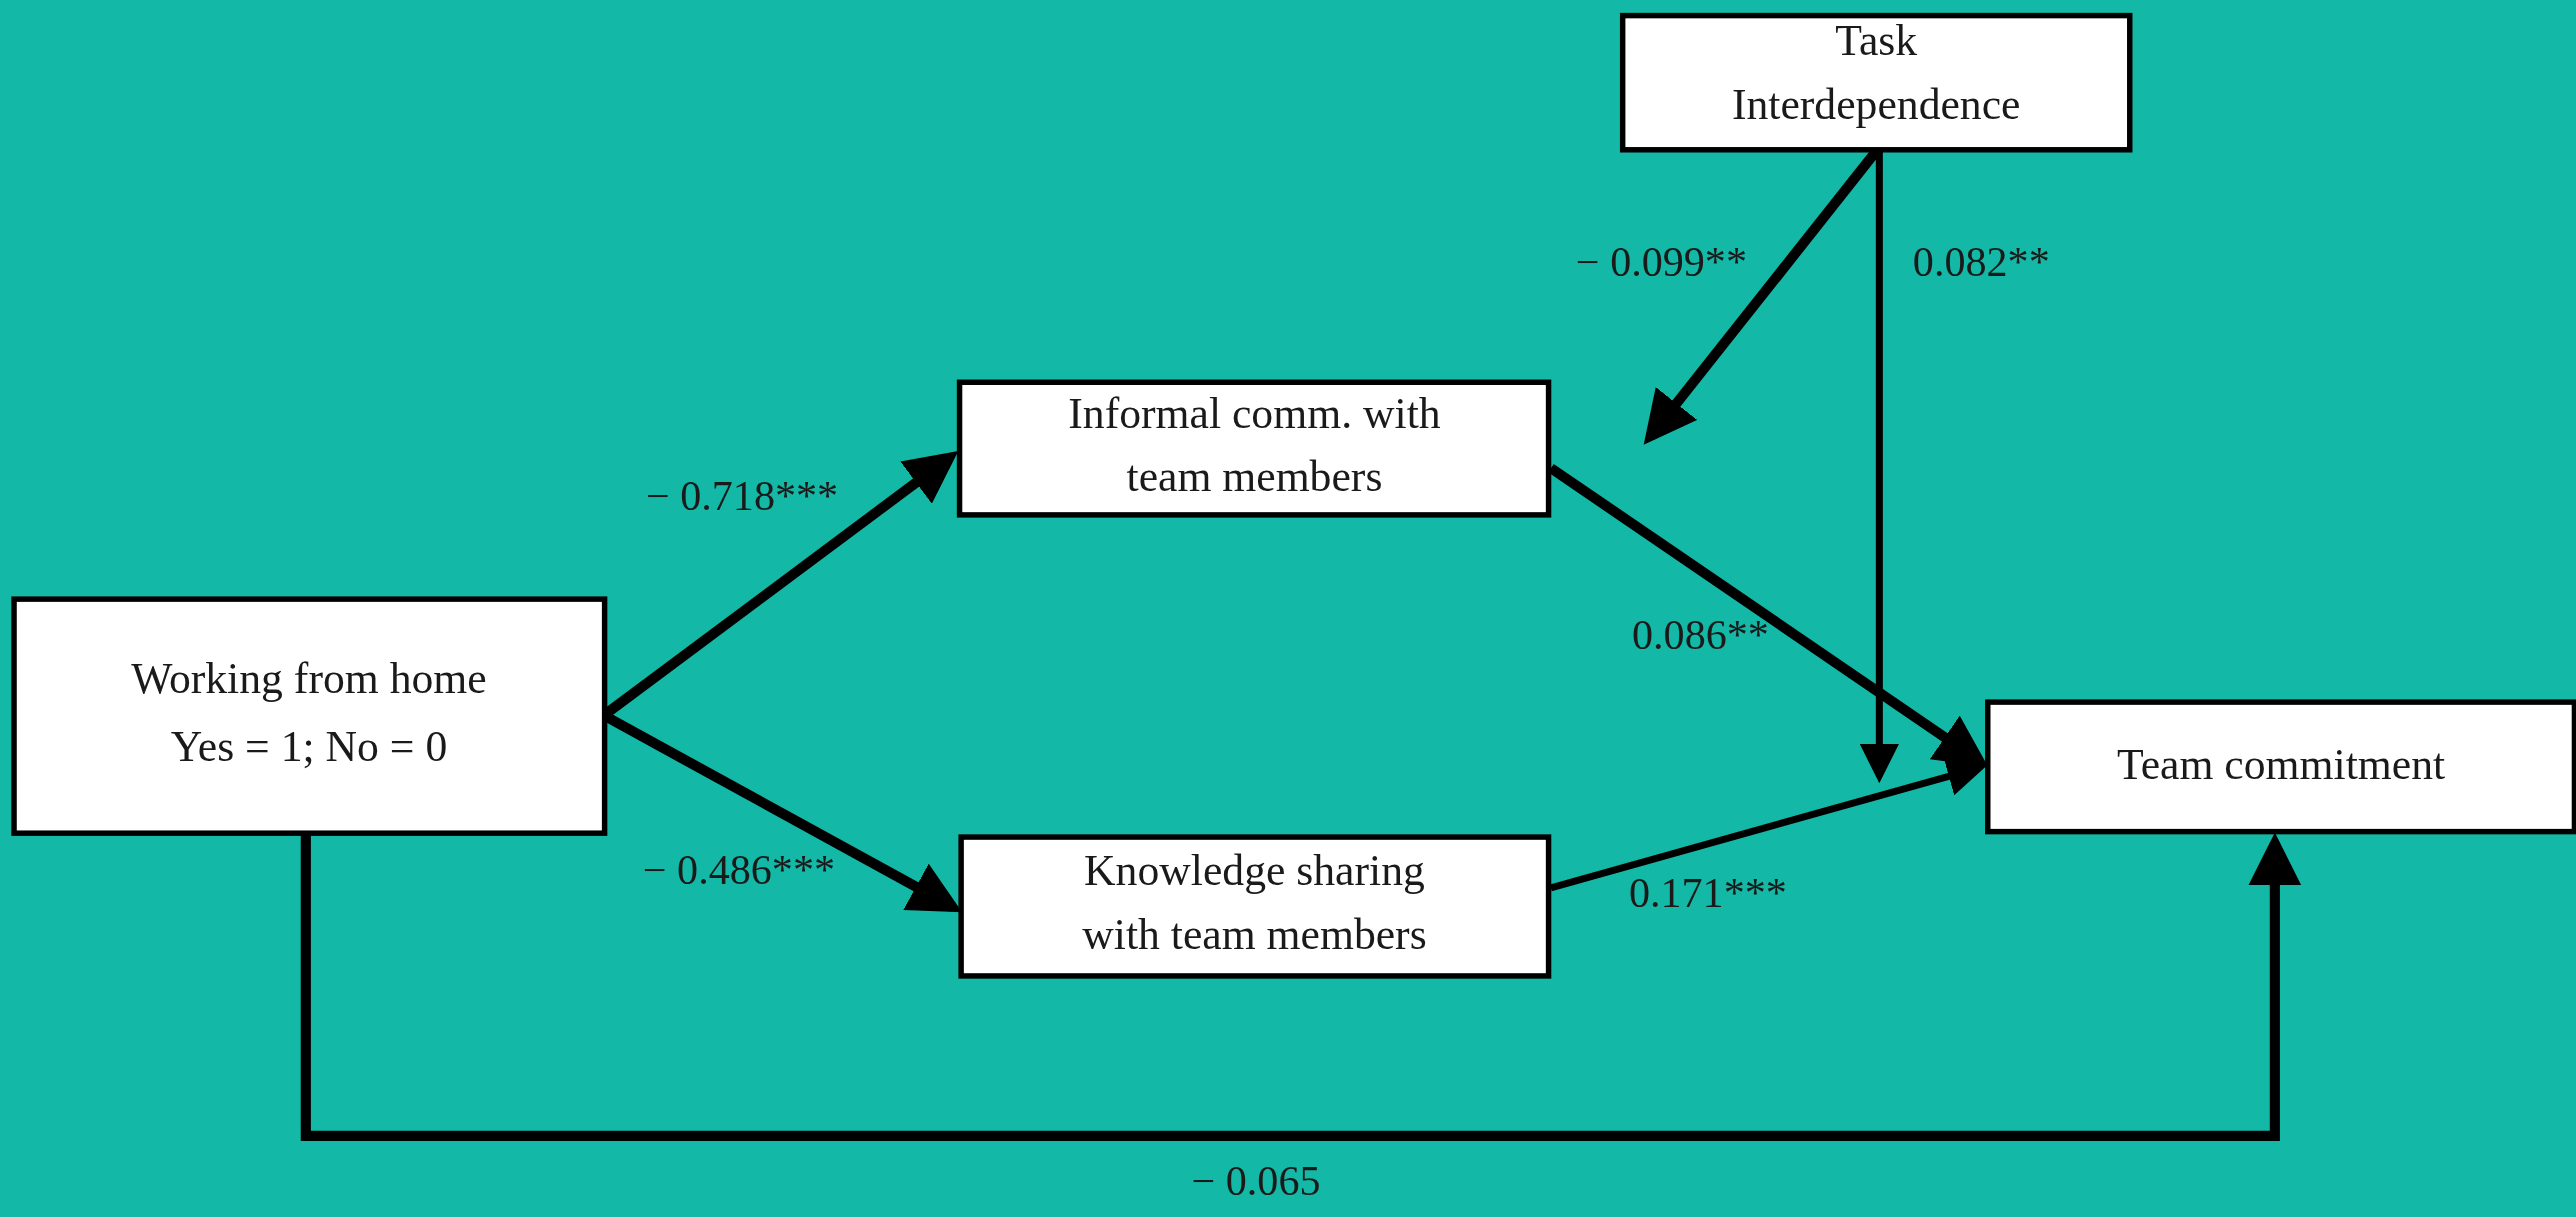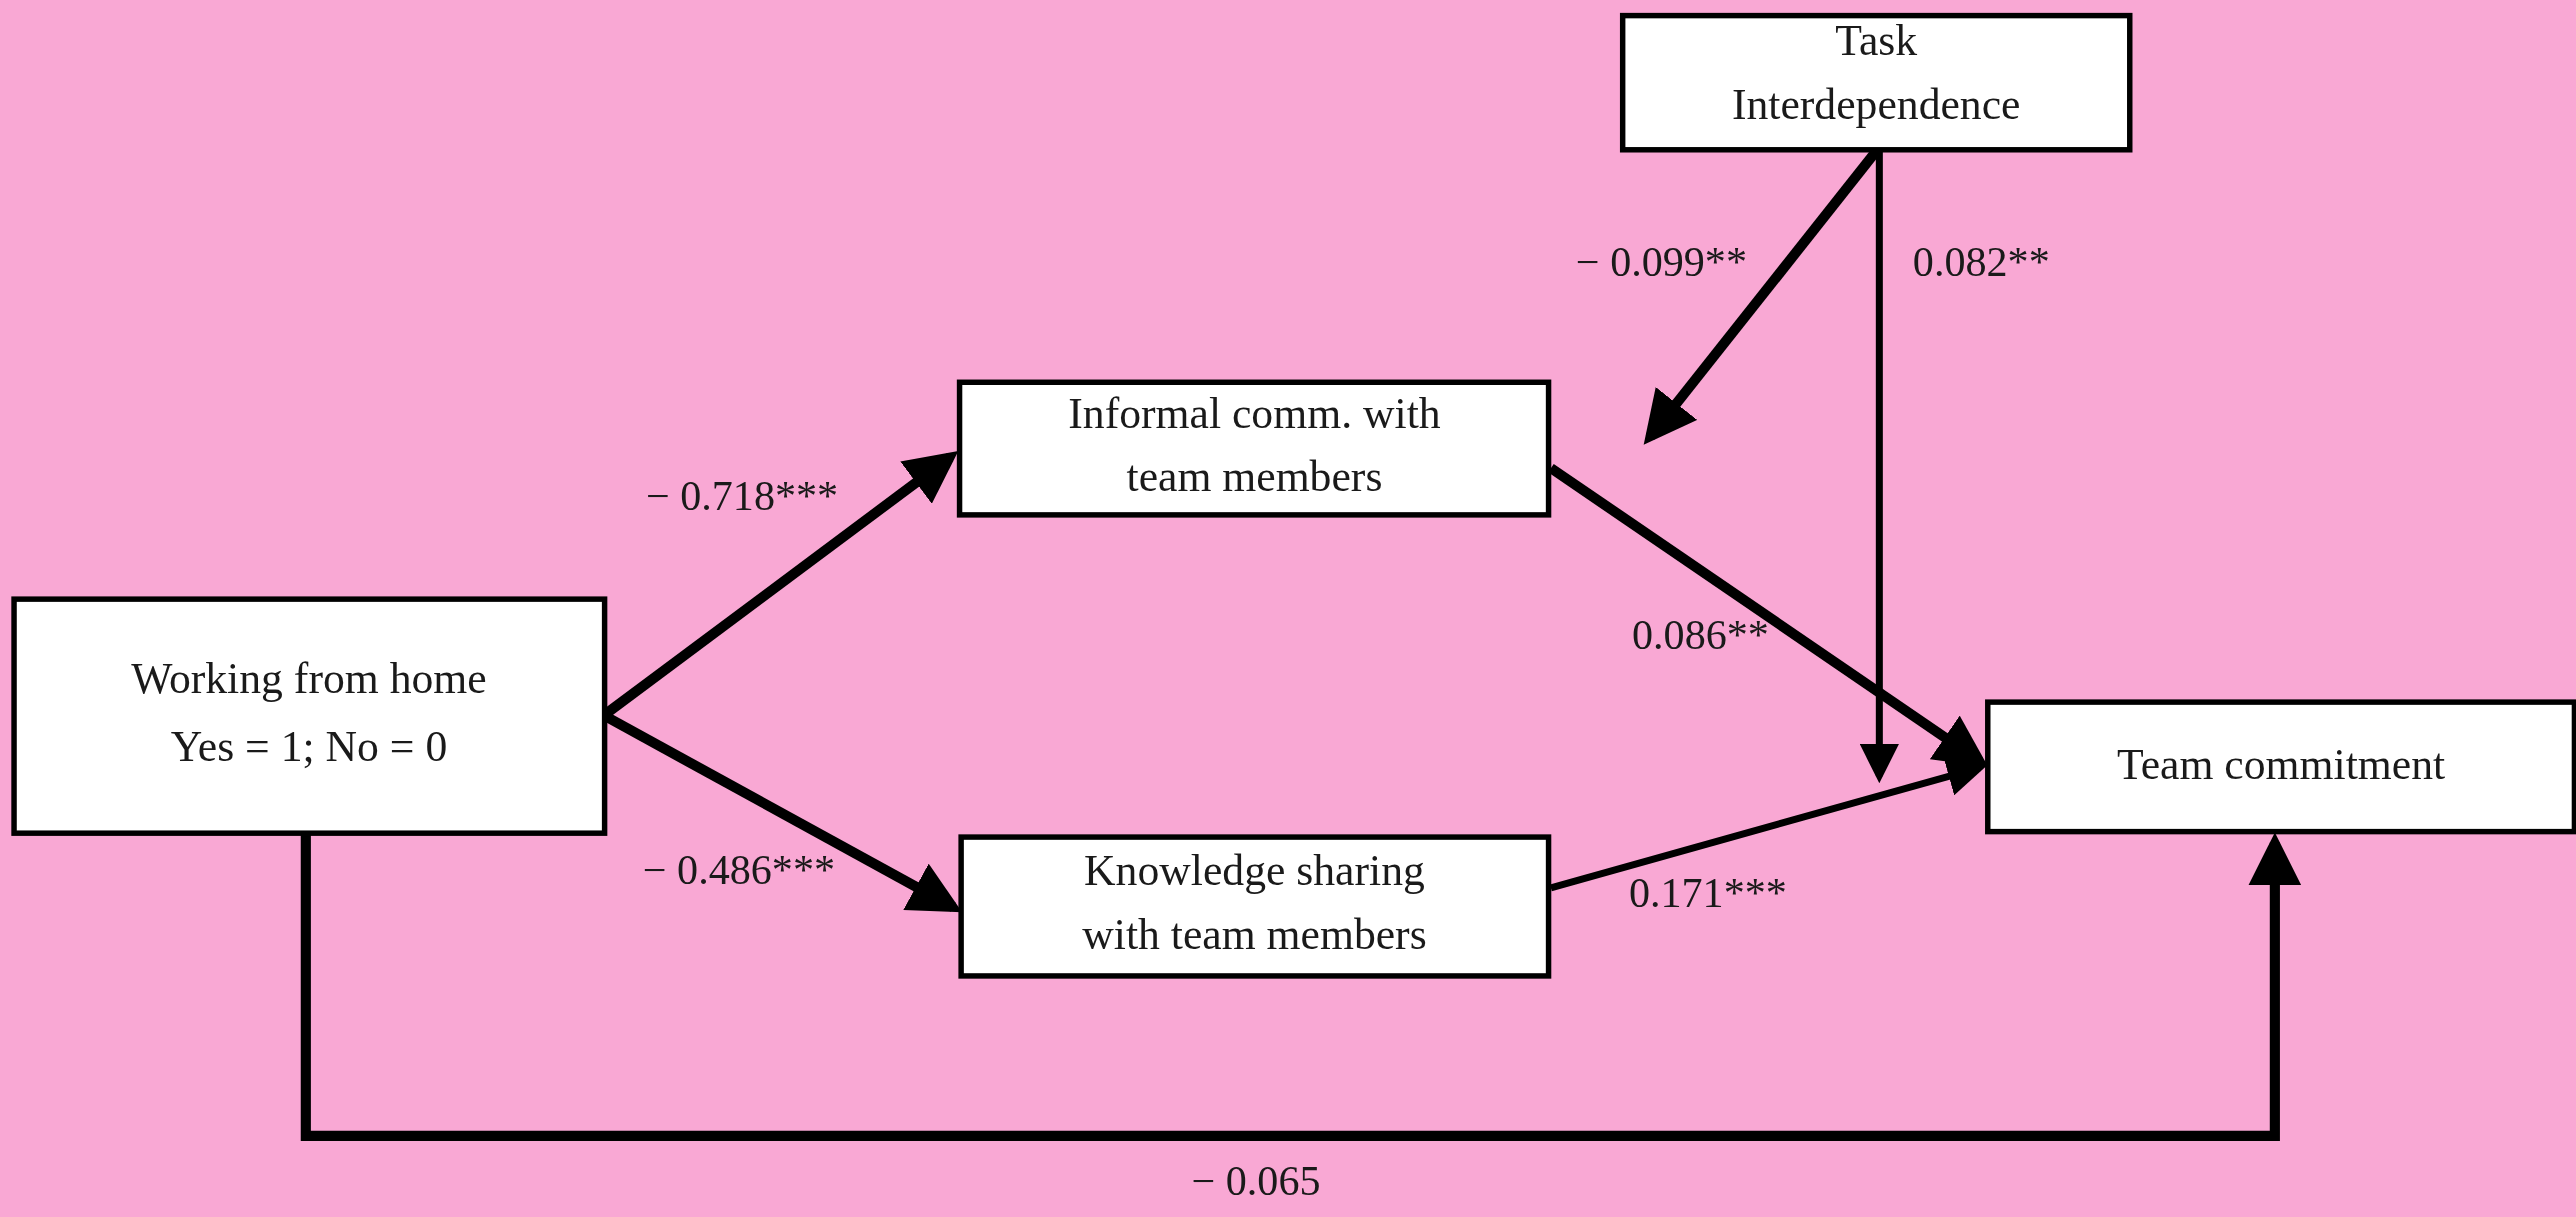--- a/index.html
+++ b/index.html
@@ -8,21 +8,21 @@
     padding: 0;
     background: #ffffff;
   }
   body {
     font-family: "Liberation Serif", "DejaVu Serif", serif;
   }
   #diagram-root {
     position: relative;
     width: 2576px;
     height: 1217px;
-    background: #f9a8d4;
+    background: #14b8a6;
     overflow: hidden;
   }
   svg.diagram-canvas {
     position: absolute;
     top: 0;
     left: 0;
     width: 2576px;
     height: 1217px;
     display: block;
   }

